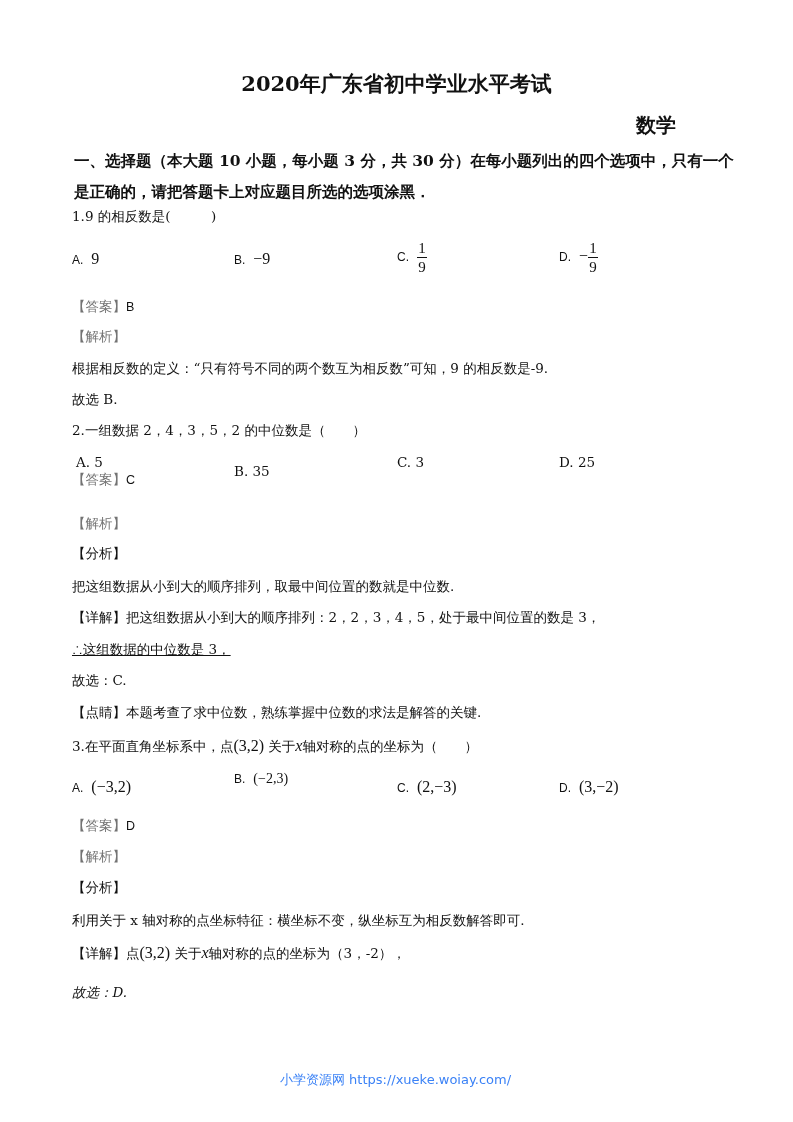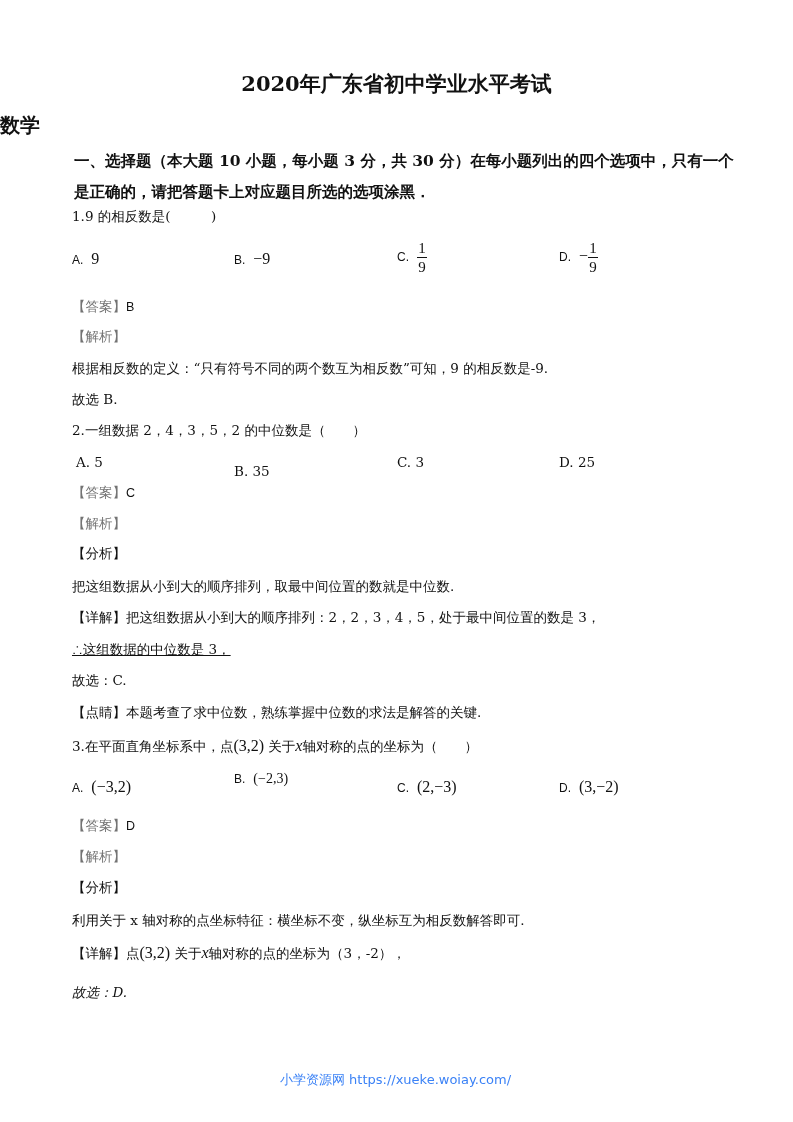--- a/index.html
+++ b/index.html
@@ -1,20 +1,20 @@
 <!DOCTYPE html>
 <html><head>
 <meta charset="utf-8">
 <style>
   html, body { margin: 0; padding: 0; background: #ffffff; }
   body { width: 793px; height: 1122px; position: relative; overflow: hidden;
          font-family: "DejaVu Serif", "Liberation Serif", serif; color: #111; }
   .abs { position: absolute; white-space: nowrap; }
   .title { left: 0; width: 793px; text-align: center; font-weight: bold; font-size: 21px; top: 70px; }
-  .subtitle { left: 0; width: 676px; text-align: left; font-weight: bold; font-size: 20px; top: 112px; }
+  .subtitle { left: 0; width: 676px; text-align: right; font-weight: bold; font-size: 20px; top: 112px; }
   .section { left: 74px; font-weight: bold; font-size: 15.5px; line-height: 31px; top: 145px; width: 660px; white-space: normal; }
   .line { left: 72px; font-size: 13.5px; }
   .opt { font-size: 13.5px; }
   .opt .lbl { font-family: "Liberation Sans", sans-serif; font-size: 12px; margin-right: 8px; }
   .math { font-family: "Liberation Serif", serif; font-size: 16px; }
   .frac { display: inline-flex; flex-direction: column; align-items: center; vertical-align: middle; font-family: "Liberation Serif", serif; font-size: 15px; line-height: 16px; }
   .frac .bar { border-top: 1px solid #111; width: 10px; margin: 1px 0; }
   .blue { color: #737373; }
   .ans { font-family: "Liberation Sans", sans-serif; font-size: 12.5px; color: #111; }
   .footer { left: 0; width: 791px; text-align: center; top: 1071px; font-family: "DejaVu Sans", sans-serif; font-size: 13px; color: #3b82f6; }
@@ -52,21 +52,21 @@
 <div class="abs line" style="top:298px;"><span class="blue">【答案】</span><span class="ans">B</span></div>
 <div class="abs line blue" style="top:328px;">【解析】</div>
 <div class="abs line" style="top:360px;">根据相反数的定义：“只有符号不同的两个数互为相反数”可知，9 的相反数是-9.</div>
 <div class="abs line" style="top:391px;">故选 B.</div>
 
 <div class="abs line" style="top:422px;">2.一组数据 2，4，3，5，2 的中位数是（　　）</div>
 <div class="abs line" style="left:76px;top:454px;">A. 5</div>
 <div class="abs line" style="left:234px;top:463px;">B. 35</div>
 <div class="abs line" style="left:397px;top:454px;">C. 3</div>
 <div class="abs line" style="left:559px;top:454px;">D. 25</div>
-<div class="abs line" style="top:484px;"><span class="blue">【答案】</span><span class="ans">C</span></div>
+<div class="abs line" style="top:471px;"><span class="blue">【答案】</span><span class="ans">C</span></div>
 <div class="abs line blue" style="top:515px;">【解析】</div>
 <div class="abs line" style="top:545px;">【分析】</div>
 <div class="abs line" style="top:578px;">把这组数据从小到大的顺序排列，取最中间位置的数就是中位数.</div>
 <div class="abs line" style="top:609px;"><span>【详解】</span><span>把这组数据从小到大的顺序排列：2，2，3，4，5，处于最中间位置的数是 3，</span></div>
 <div class="abs line" style="top:641px;text-decoration:underline;">∴这组数据的中位数是 3，</div>
 <div class="abs line" style="top:672px;">故选：C.</div>
 <div class="abs line" style="top:704px;"><span>【点睛】</span><span>本题考查了求中位数，熟练掌握中位数的求法是解答的关键.</span></div>
 
 <div class="abs line" style="top:737px;">
   <span>3.在平面直角坐标系中，点</span><span class="math">(3,2)</span> <span>关于</span><span class="ital">x</span><span>轴对称的点的坐标为（　　）</span>

